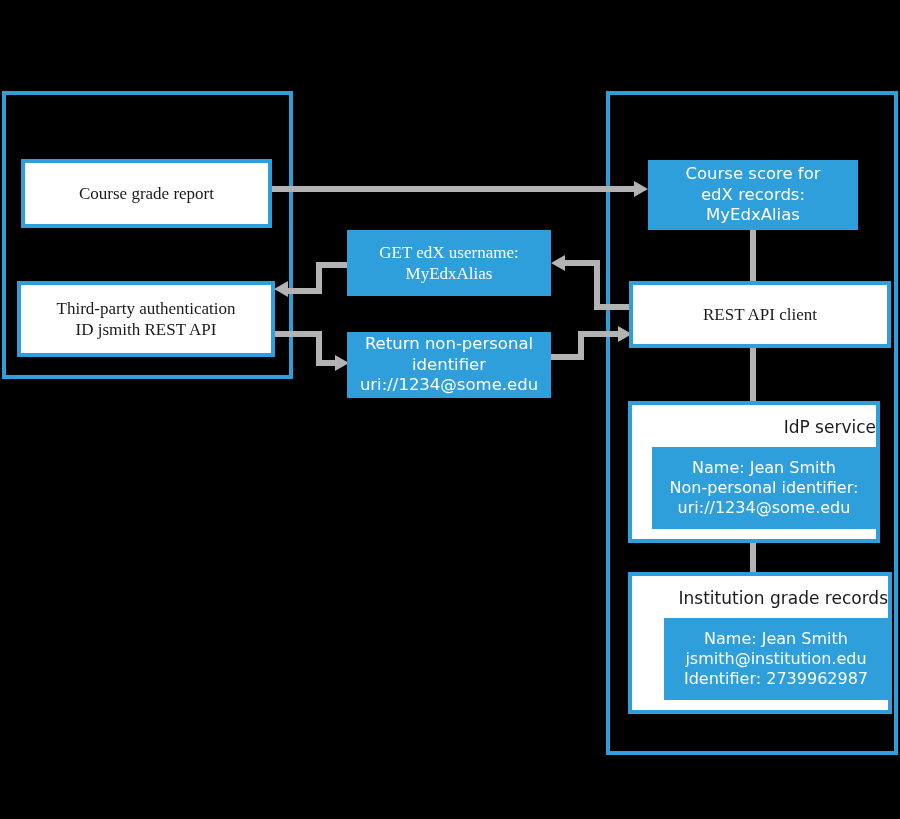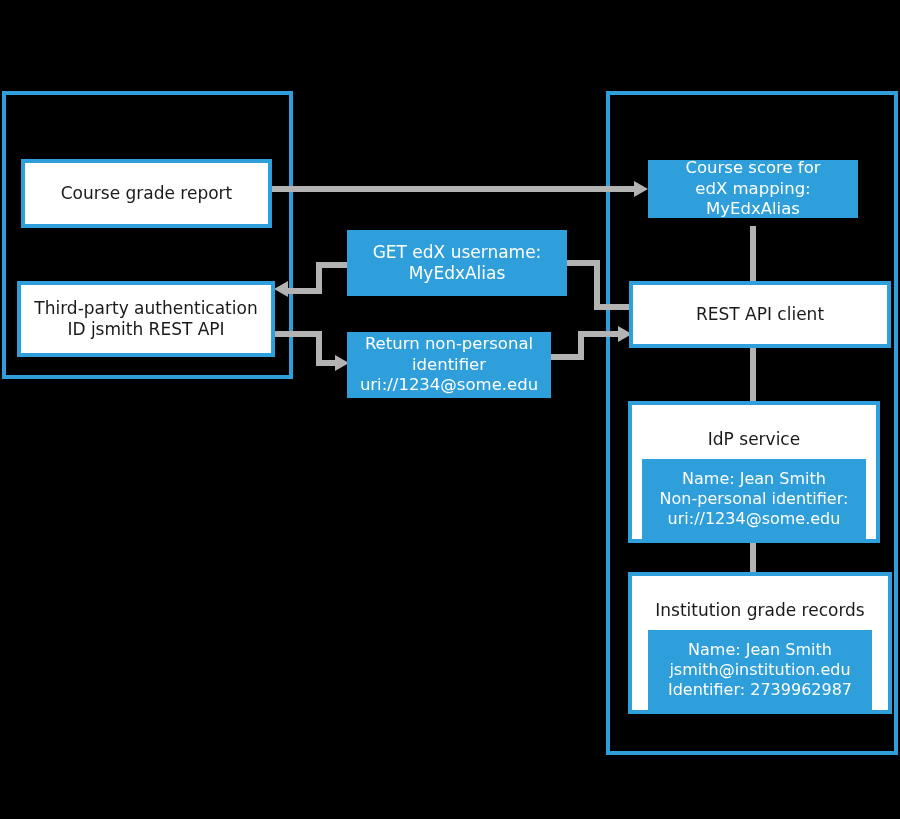--- a/index.html
+++ b/index.html
@@ -42,27 +42,28 @@
     color: #1a1a1a;
   }
   
   .node.blue {
     background: #2f9fdb;
     border: none;
     color: #ffffff;
   }
   .node .line { display: block; white-space: pre; }
 
-  .fs17 { font-size: 17px; }
+  .fs17 { font-size: 17px; font-family: Liberation Serif, serif; }
   .fs16 { font-size: 16.5px; }
 
   
   .node.container {
     justify-content: flex-start;
-    padding-top: 24px;
+    padding-top: 12px;
+    align-items: flex-end;
   }
   .node.container .caption {
     font-size: 17px;
     color: #1a1a1a;
     margin-bottom: 9px;
   }
   .inner-blue {
     background: #2f9fdb;
     color: #ffffff;
     box-sizing: border-box;
@@ -141,34 +142,34 @@
 
   <div class="node white fs17" style="left:21px; top:159px; width:251px; height:69px;">
     <span class="line">Course grade report</span>
   </div>
 
   <div class="node white fs17" style="left:17px; top:281px; width:258px; height:76px;">
     <span class="line">Third-party authentication</span>
     <span class="line">ID jsmith REST API</span>
   </div>
 
-  <div class="node blue fs17" style="left:347px; top:230px; width:220px; height:66px;">
+  <div class="node blue fs17" style="left:347px; top:230px; width:204px; height:66px;">
     <span class="line">GET edX username:</span>
     <span class="line">MyEdxAlias</span>
   </div>
 
   <div class="node blue fs16" style="left:347px; top:332px; width:204px; height:66px;">
     <span class="line">Return non-personal</span>
     <span class="line">identifier</span>
     <span class="line">uri://1234@some.edu</span>
   </div>
 
-  <div class="node blue fs16" style="left:648px; top:160px; width:210px; height:58px;">
+  <div class="node blue fs16" style="left:648px; top:160px; width:210px; height:70px;">
     <span class="line">Course score for</span>
-    <span class="line">edX mapping:</span>
+    <span class="line">edX records:</span>
     <span class="line">MyEdxAlias</span>
   </div>
 
   <div class="node white fs17" style="left:629px; top:281px; width:262px; height:67px;">
     <span class="line">REST API client</span>
   </div>
 
   <div class="node white container" style="left:628px; top:401px; width:252px; height:142px;">
     <span class="caption">IdP service</span>
     <div class="inner-blue" style="width:224px; height:82px;">

